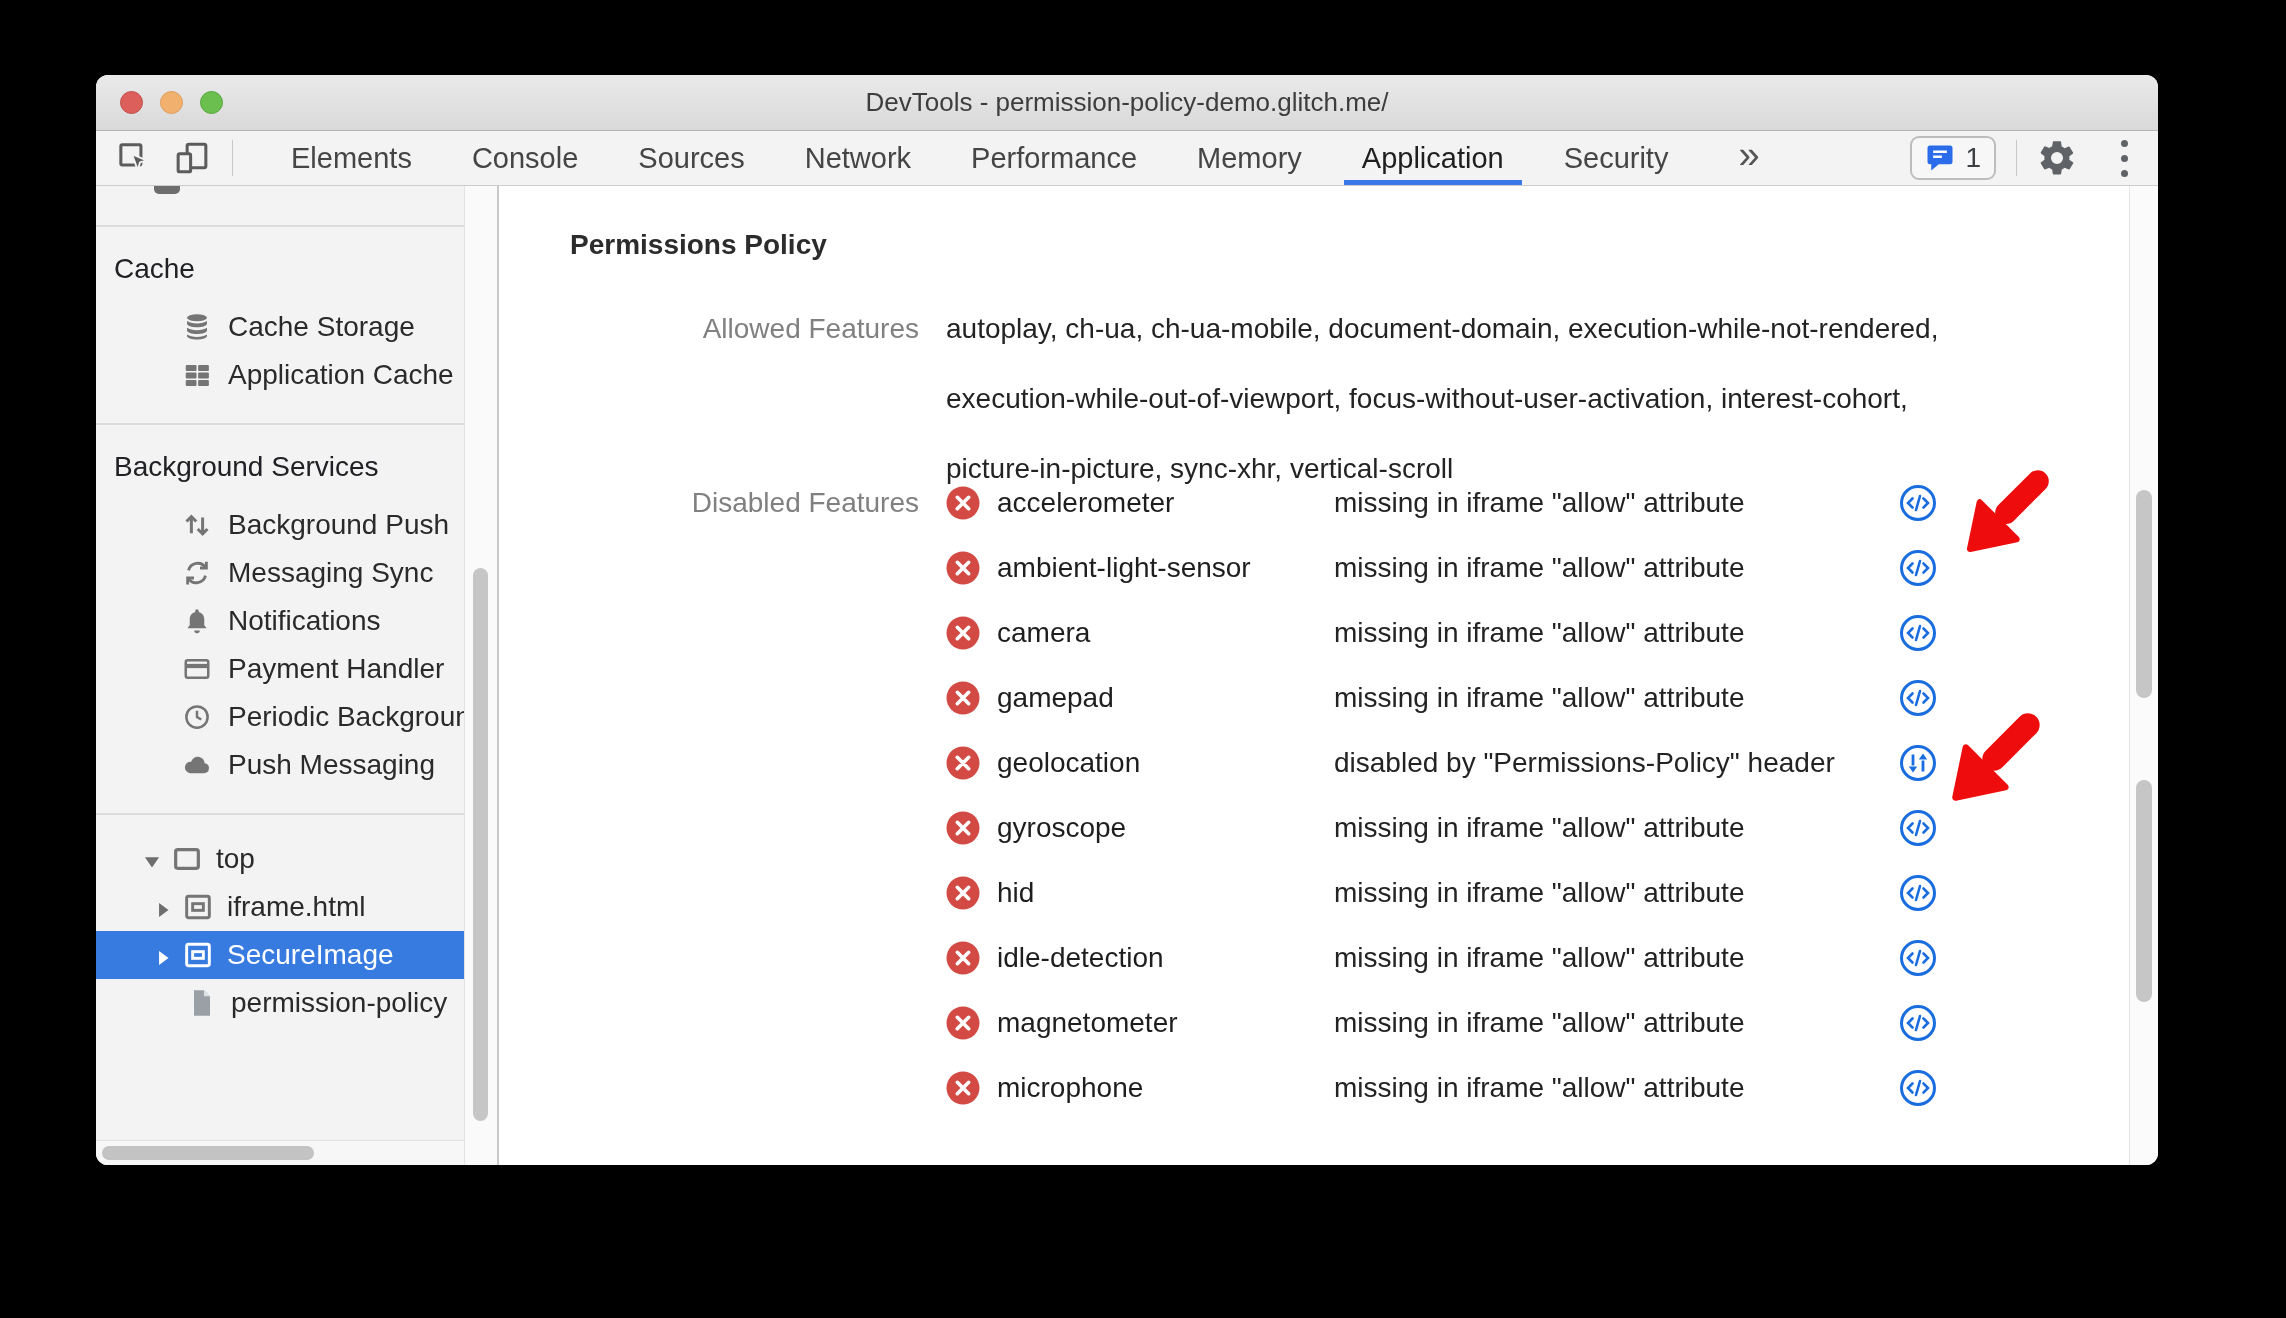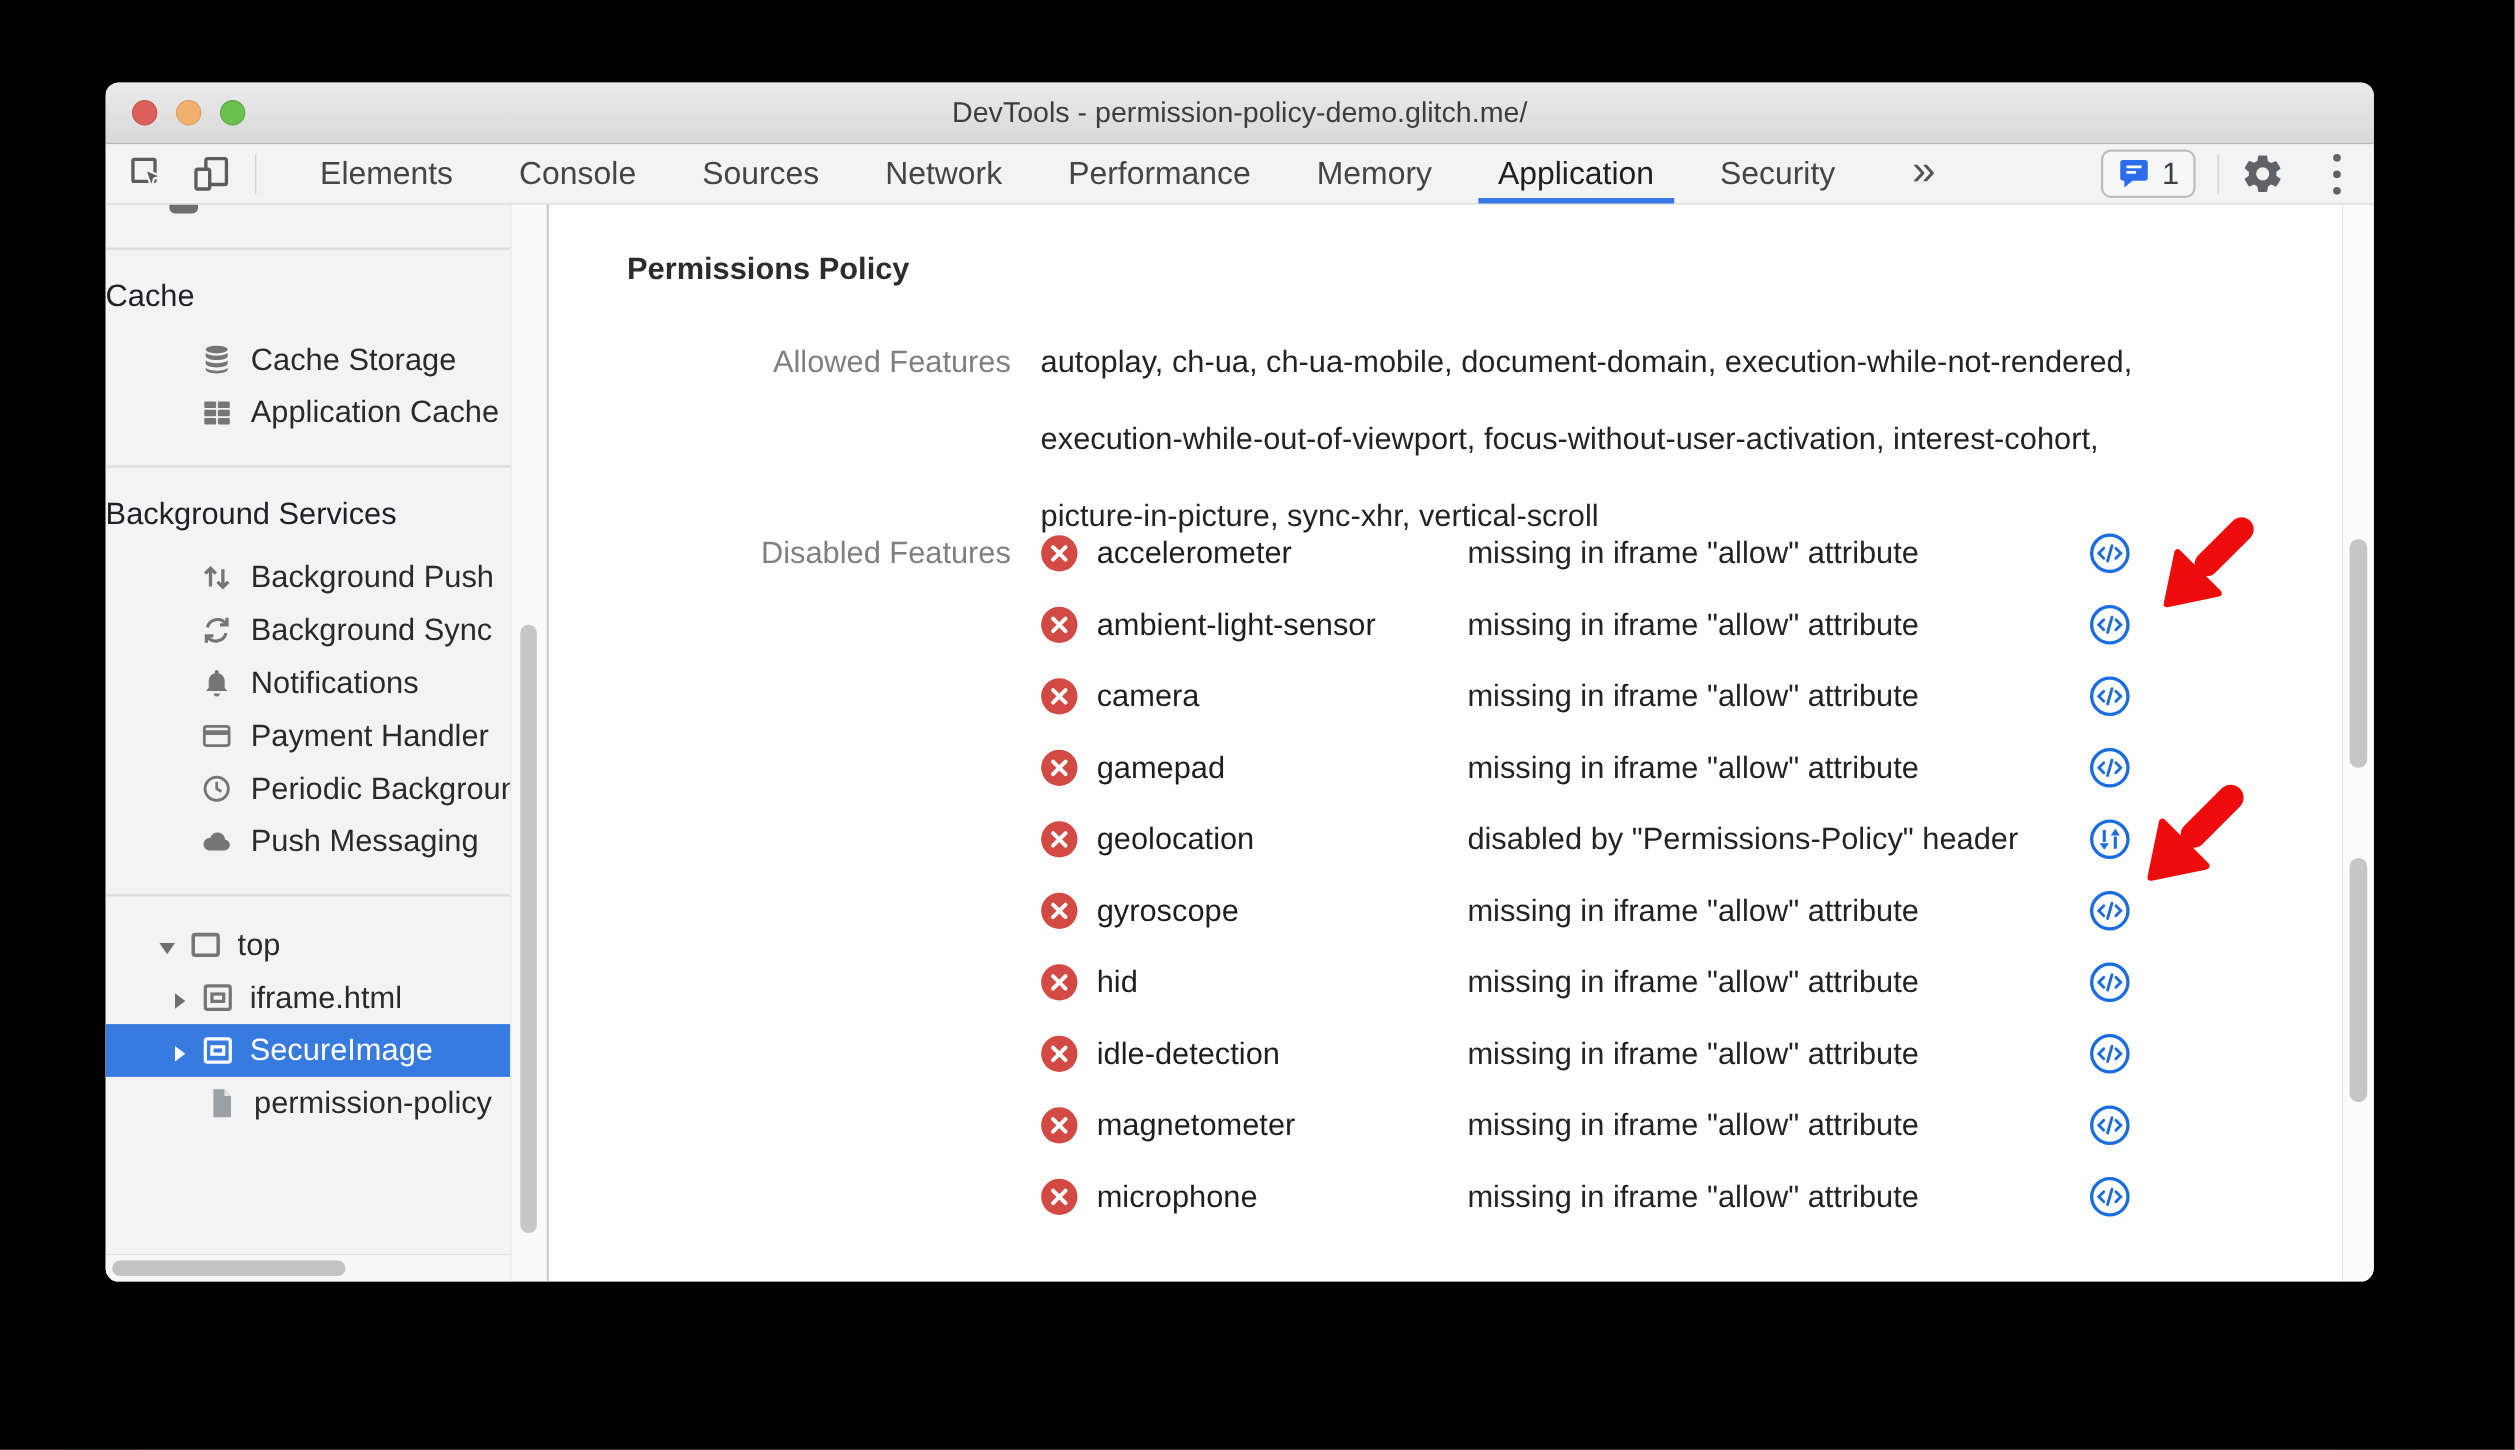--- a/index.html
+++ b/index.html
@@ -39,21 +39,21 @@
   .gear svg{width:100%;height:100%;}
   .dots{display:flex;flex-direction:column;gap:8px;margin-left:44px;margin-right:4px;}
   .dots i{width:7px;height:7px;border-radius:50%;background:#5f6368;}
   
   .panelbody{display:flex;height:979px;}
   .sidebar{width:368px;background:#f3f3f3;font-size:28px;color:#2a2a2a;position:relative;overflow:hidden;flex:none;}
   .sb-top{height:39px;border-bottom:2px solid #dcdcdc;position:relative;}
   .sliver{position:absolute;left:58px;top:0;width:26px;height:8px;background:#6d6d6d;border-radius:0 0 5px 5px;}
   .sb-section{padding:20px 0 24px;}
   .sb-section+.sb-section{border-top:2px solid #dcdcdc;}
-  .sb-header{height:44px;display:flex;align-items:center;color:#202124;margin-bottom:12px;}
+  .sb-header{padding-left:18px;height:44px;display:flex;align-items:center;color:#202124;margin-bottom:12px;}
   .sb-item{height:48px;display:flex;align-items:center;padding-left:86px;white-space:nowrap;cursor:default;}
   .sb-item .sicon{width:30px;height:30px;flex:none;margin-right:16px;}
   .sb-item .sicon svg{width:100%;height:100%;}
   .tree-row{height:48px;display:flex;align-items:center;padding-left:45px;white-space:nowrap;cursor:default;}
   .tree-row.depth1{padding-left:56px;}
   .tree-row.notri{padding-left:90px;}
   .tree-row .tri{width:22px;height:22px;flex:none;margin-right:8px;}
   .tree-row .tri svg{width:100%;height:100%;}
   .tree-row .ticon{width:32px;height:32px;flex:none;margin-right:13px;}
   .tree-row .ticon svg{width:100%;height:100%;}
@@ -182,21 +182,21 @@
                 </svg></span>
               <span>Background Push</span>
             </div>
             <div class="sb-item">
               <span class="sicon"><svg viewBox="0 0 24 24" fill="none" stroke="#757575" stroke-width="2.3">
                   <path d="M18.9 7.6A7.6 7.6 0 0 0 5.2 9.9"></path>
                   <path d="M19.5 2.9v5.1h-5.1"></path>
                   <path d="M5.1 16.4a7.6 7.6 0 0 0 13.7-2.3"></path>
                   <path d="M4.5 21.1V16h5.1"></path>
                 </svg></span>
-              <span>Background Sync</span>
+              <span>Messaging Sync</span>
             </div>
             <div class="sb-item">
               <span class="sicon"><svg viewBox="0 0 24 24" fill="#757575">
                   <path d="M12 2.5c.8 0 1.4.6 1.4 1.4v.9c2.6.6 4.4 2.9 4.4 5.7v4.8l1.9 2.4H4.3l1.9-2.4v-4.8c0-2.8 1.8-5.1 4.4-5.7v-.9c0-.8.6-1.4 1.4-1.4z"></path>
                   <path d="M9.8 19.5h4.4a2.2 2.2 0 1 1-4.4 0z"></path>
                 </svg></span>
               <span>Notifications</span>
             </div>
             <div class="sb-item">
               <span class="sicon"><svg viewBox="0 0 24 24" fill="none" stroke="#757575" stroke-width="2">

